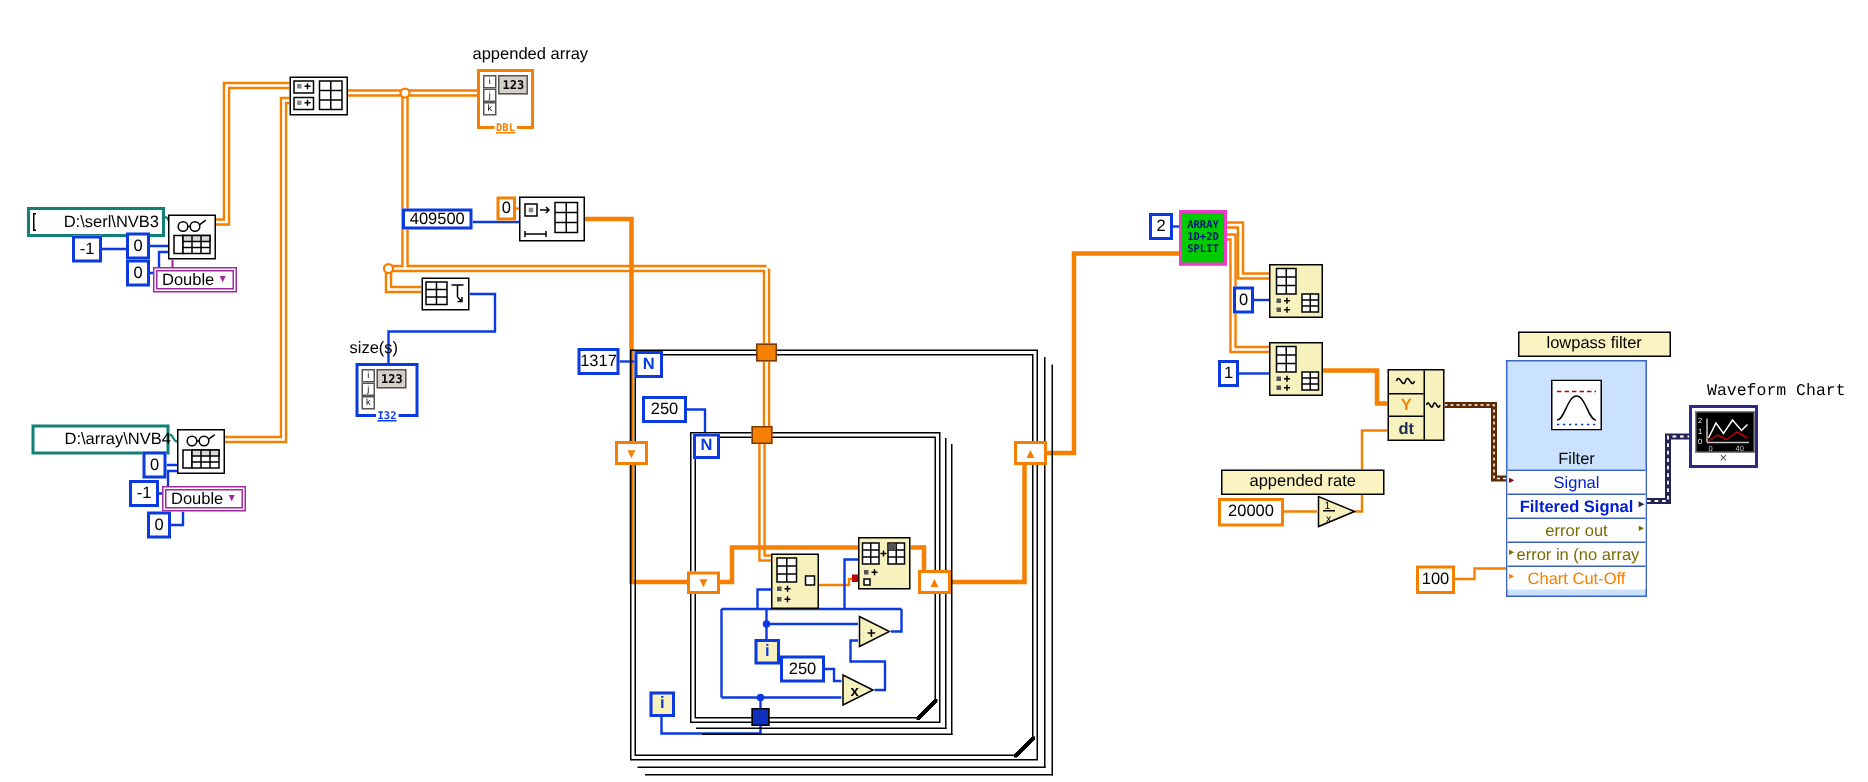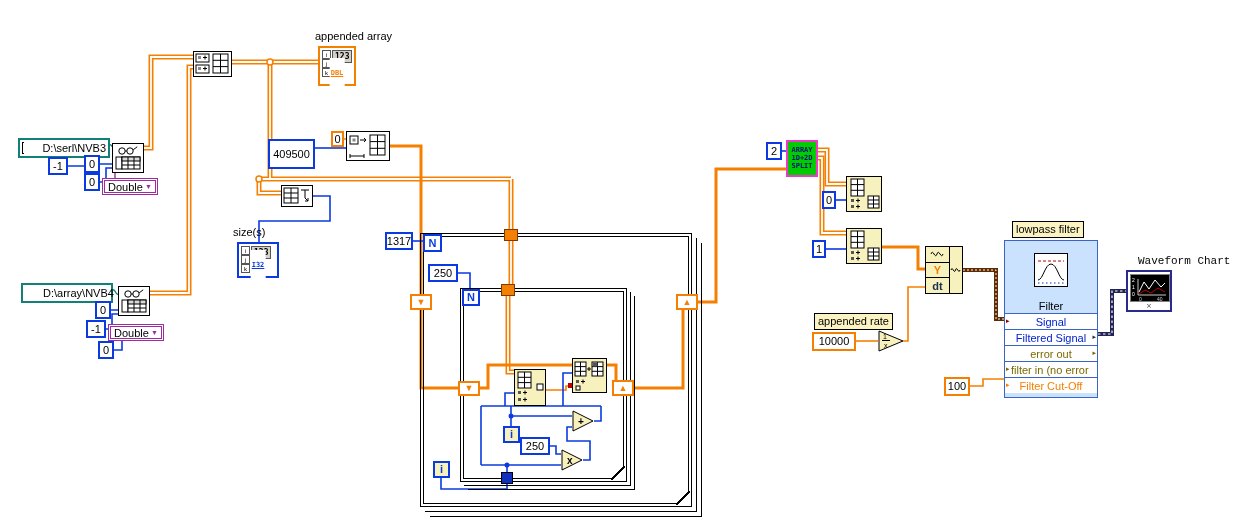--- a/index.html
+++ b/index.html
@@ -7,21 +7,21 @@
     --cream:#F7F1BE; --green:#00CC00; --pink:#EE3AC8; --navy:#001080;
     --fblue:#3C64C8; --fbg:#CBE2FF; --sig:#0020D0; --err:#7A6A00;
     --wv:#5F2A00; --dyn:#232355;
   }
   html,body{margin:0;padding:0;background:#fff;}
   #canvas{position:relative;width:1245px;height:521px;background:#fff;overflow:hidden;
           font-family:"Liberation Sans",sans-serif;font-size:11px;color:#000;}
   .abs{position:absolute;box-sizing:border-box;}
   svg.wires{position:absolute;left:0;top:0;pointer-events:none;}
   .lbl{white-space:nowrap;line-height:13px;}
-  .ownlbl{background:#FBF3C2;border:1px solid #000;padding:0 3px;line-height:14px;white-space:nowrap;}
+  .ownlbl{background:#FBF3C2;border:1px solid #000;padding:0 18px;line-height:14px;white-space:nowrap;}
   .const{border:2px solid var(--blue);background:#fff;display:flex;align-items:center;justify-content:center;line-height:1;}
   .const.orange{border-color:var(--orange);}
   .pathbox{border:2px solid var(--teal);background:#fff;display:flex;align-items:center;padding:0 2px;gap:18px;white-space:nowrap;}
   .vi{background:#fff;border:1px solid #000;}
   .prim{background:var(--cream);border:1px solid #000;}
   .nbox{border:2px solid var(--blue);background:#fff;color:var(--blue);font-weight:bold;display:flex;align-items:center;justify-content:center;line-height:1;}
   .ibox{border:2px solid var(--blue);background:var(--cream);color:var(--blue);font-weight:bold;display:flex;align-items:center;justify-content:center;line-height:1;}
   .tunnel{border:2px solid var(--orange);background:#fff;color:var(--orange);display:flex;align-items:center;justify-content:center;font-size:9px;line-height:1;}
   .tunnel2d{background:var(--orange);border:1px solid #7A3A00;}
   .tunnelblue{background:#1030C0;border:1px solid #000;}
@@ -30,21 +30,21 @@
   .stack{border-right:1px solid #000;border-bottom:1px solid #000;}
   .corner{background:linear-gradient(135deg,#fff 44%,#000 44%,#000 56%,#fff 56%);}
   .ring{border:1px solid var(--purple);background:#fff;padding:1px;}
   .ring .inner{border:1px solid var(--purple);height:100%;display:flex;align-items:center;justify-content:space-between;padding:0 3px;box-sizing:border-box;}
   .ring .dd{color:var(--purple);font-size:7px;}
   .indic{background:#fff;display:flex;padding:2px;}
   .indic .ijk{display:flex;flex-direction:column;}
   .indic .ijk span{width:9px;height:9px;border:1px solid #555;font-size:6px;line-height:8px;text-align:center;background:#fff;box-sizing:border-box;}
   .indic .digits{background:#D4D0C8;border:1px solid #555;font:bold 8px "DejaVu Sans Mono",monospace;padding:0 2px;height:11px;line-height:11px;margin-left:1px;text-align:right;}
   .indic .typ{position:absolute;bottom:-5px;left:50%;transform:translateX(-50%);background:#fff;
-              font:bold 7px "DejaVu Sans Mono",monospace;padding:12px 1px;line-height:7px;text-decoration:underline;}
+              font:bold 7px "DejaVu Sans Mono",monospace;padding:0 1px;line-height:7px;text-decoration:underline;}
   .split{background:var(--green);border:2px solid var(--pink);color:var(--navy);
          font:bold 7px "DejaVu Sans Mono",monospace;display:flex;flex-direction:column;
          align-items:center;justify-content:center;gap:1px;line-height:1;}
   .bw{background:var(--cream);border:1px solid #000;display:flex;}
   .bw .col{width:24px;border-right:1px solid #000;display:flex;flex-direction:column;}
   .bw .col>div{flex:1;border-bottom:1px solid #000;display:flex;align-items:center;justify-content:center;font-weight:bold;}
   .bw .col>div:last-child{border-bottom:none;}
   .bw .out{flex:1;display:flex;align-items:center;justify-content:center;}
   .fv{background:var(--fbg);border:1px solid var(--fblue);}
   .fv .ttl{text-align:center;font-size:11px;line-height:14px;}
@@ -289,21 +289,21 @@
       <span>j</span>
       <span>k</span>
     </div>
     <div class="digits">123</div>
     <div class="typ" style="color:#0B3BE0;">I32</div>
   </div>
 
   <div class="abs const orange" style="left:331px;top:131px;width:13px;height:16px;">
       <span>0</span>
     </div>
-  <div class="abs const" style="left:268px;top:139px;width:47px;height:30px;">
+  <div class="abs const" style="left:268px;top:139px;width:47px;height:14px;">
       <span>409500</span>
     </div>
   <div class="abs vi" style="left:346px;top:131px;width:44px;height:30px;">
     <svg width="42" height="28">
       <rect x="3" y="4" width="8" height="8" fill="#fff" stroke="#000"></rect>
         <rect x="5.5" y="6.5" width="3" height="3" fill="#888"></rect>
       <path d="M13,8 h6 M17,6 l2,2 -2,2" stroke="#000" fill="none"></path>
       <rect x="23" y="3" width="15" height="20" fill="#fff" stroke="#000"></rect>
       <path d="M30.5,3 v20 M23,9.6 h15 M23,16.3 h15" stroke="#000"></path>
       <path d="M3,24 h14 M3,22 v4 M17,22 v4" stroke="#000"></path>
@@ -409,21 +409,21 @@
     </div>
     <div class="out">
         <svg width="12" height="8">
           <path d="M1,4 c1.5,-5 3,5 4.5,0 c1.5,-5 3,5 4.5,0" stroke="#000" fill="none"></path>
         </svg>
       </div>
   </div>
 
   <div class="abs ownlbl" style="left:814px;top:313px;height:17px;"><span>appended rate</span></div>
   <div class="abs const orange" style="left:812px;top:332px;width:44px;height:19px;">
-      <span>10000</span>
+      <span>20000</span>
     </div>
   <div class="abs" style="left:878px;top:330px;width:26px;height:22px;">
     <svg width="26" height="22">
       <polygon points="1,1 1,21 25,11" fill="#F7F1BE" stroke="#000"></polygon>
       <text x="5" y="9" font-size="7">1</text>
       <path d="M4,10.5 h8" stroke="#000"></path>
       <text x="6" y="18" font-size="7">x</text>
     </svg>
   </div>
 
@@ -435,35 +435,35 @@
         <path d="M4,8 H30" stroke="#C00000" stroke-dasharray="3,2" fill="none"></path>
         <path d="M4,27 C9,27 11,11 17,11 C23,11 25,27 30,27" stroke="#000" fill="none"></path>
         <path d="M4,30 H30" stroke="#0030C0" stroke-dasharray="1.5,2.5" fill="none"></path>
       </svg>
     </div>
     <div class="ttl">Filter</div>
     <div class="row" style="color:#0020D0;">
       <span class="arr" style="left:1px;color:#8B0000;">▸</span>
       <span>Signal</span>
     </div>
-    <div class="row" style="color:#0020D0;">
+    <div class="row" style="color:#0020D0;font-weight:bold;">
       <span>Filtered Signal</span>
       <span class="arr" style="right:1px;color:#203050;">▸</span>
     </div>
     <div class="row" style="color:#7A6A00;">
       <span>error out</span>
       <span class="arr" style="right:1px;color:#7A6A00;">▸</span>
     </div>
     <div class="row" style="color:#7A6A00;justify-content:flex-start;padding-left:6px;">
       <span class="arr" style="left:1px;color:#7A6A00;">▸</span>
-      <span>filter in (no error</span>
+      <span>error in (no array</span>
     </div>
     <div class="row" style="color:#F57F00;">
       <span class="arr" style="left:1px;color:#F57F00;">▸</span>
-      <span>Filter Cut-Off</span>
+      <span>Chart Cut-Off</span>
     </div>
   </div>
   <div class="abs const orange" style="left:944px;top:377px;width:26px;height:19px;">
       <span>100</span>
     </div>
 
   <div class="abs lbl" style="left:1138px;top:255px;font-family:Liberation Mono, monospace;"><span>Waveform Chart</span></div>
   <div class="abs chart" style="left:1126px;top:270px;width:46px;height:42px;">
     <div class="scr" style="width:38px;height:26px;">
       <svg width="38" height="26">

